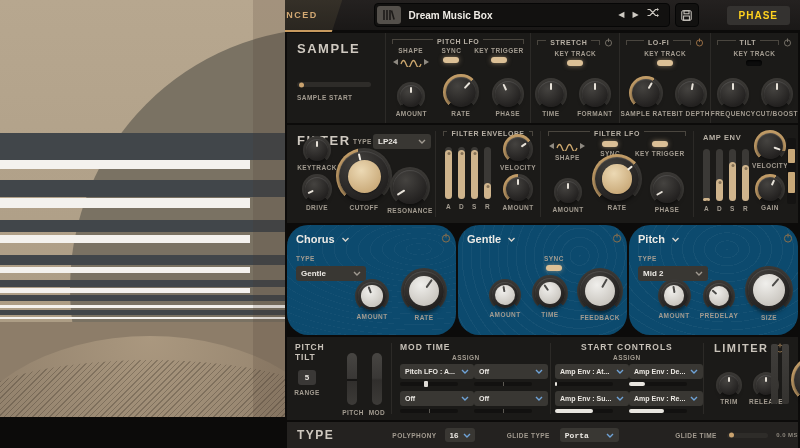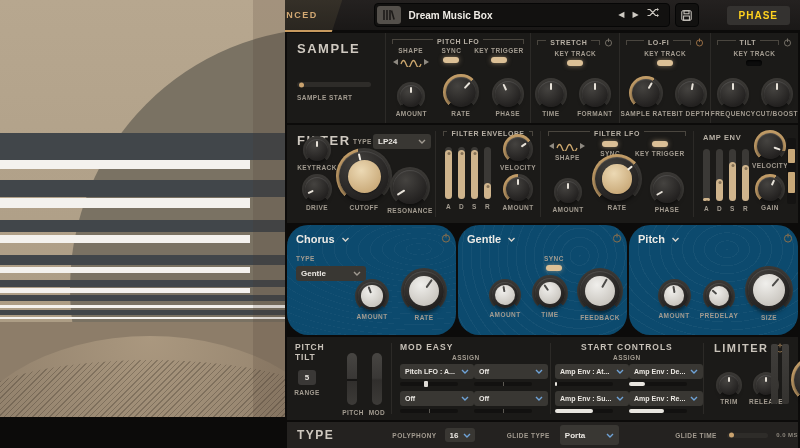--- a/index.html
+++ b/index.html
@@ -714,20 +714,29 @@
       <div class="fxhead">
         <span>Pitch</span>
         <svg class="chev" width="9" height="5" viewBox="0 0 8 5">
             <path d="M1 1l3 3 3-3" fill="none" stroke="#d8d4cd" stroke-width="1.4"></path>
           </svg>
       </div>
       <svg class="pwr" width="10" height="10" viewBox="0 0 10 10" style="top:8px;">
           <circle cx="5" cy="5.5" r="3.6" stroke="#8a6f4c" fill="none"></circle>
           <path d="M5 0.5v4" stroke="#8a6f4c"></path>
         </svg>
+      <div class="fxtype">
+        <div class="lbl" style="text-align:left;">TYPE</div>
+        <div class="dd" style="width:60px;margin-top:4px;">
+          <span>Mid 2</span>
+          <svg class="chev" width="8" height="5" viewBox="0 0 8 5">
+              <path d="M1 1l3 3 3-3" fill="none" stroke="#a09a91" stroke-width="1.4"></path>
+            </svg>
+        </div>
+      </div>
       <div class="abs kunit" style="left:26px;top:57px;width:38px;">
         <div class="knob white" style="--s:27px;--val:0deg;--rot:-10deg">
             <i class="ring"></i>
             <i class="cap">
               <i class="inner"></i>
               <i class="tw"></i>
             </i>
           </div>
         <span class="lbl klabel">AMOUNT</span>
         </div>
@@ -768,21 +777,21 @@
       <div class="abs wheel notch" style="left:6px;top:16px;"></div>
       <div class="abs lbl" style="left:-3px;top:72px;width:30px;">PITCH</div>
     </div>
     <div class="bp" style="width:26px;">
       <div class="abs wheel" style="left:7px;top:16px;"></div>
       <div class="abs lbl" style="left:-1px;top:72px;width:26px;">MOD</div>
     </div>
     <i class="vdiv" style="margin:6px 0;"></i>
 
     <div class="bp" style="width:158px;">
-      <div class="abs btitle" style="left:8px;top:6px;letter-spacing:1px;">MOD EASY</div>
+      <div class="abs btitle" style="left:8px;top:6px;letter-spacing:1px;">MOD TIME</div>
       <div class="abs lbl" style="left:60px;top:17px;">ASSIGN</div>
       <div class="abs" style="left:8px;top:27px;">
         <div class="dd assign-dd">
             <span>Pitch LFO : A...</span>
           <svg class="chev" width="8" height="5" viewBox="0 0 8 5">
               <path d="M1 1l3 3 3-3" fill="none" stroke="#6fa3d8" stroke-width="1.4"></path>
             </svg>
           </div>
         <div class="msl">
             <i class="sq"></i>
@@ -916,21 +925,21 @@
   <div class="voice">
     <span class="ptitle">TYPE</span>
     <span class="lbl" style="margin-left:58px;">POLYPHONY</span>
     <div class="dd" style="width:30px;height:14px;margin-left:8px;">
       <span>16</span>
       <svg class="chev" width="8" height="5" viewBox="0 0 8 5">
           <path d="M1 1l3 3 3-3" fill="none" stroke="#6fa3d8" stroke-width="1.4"></path>
         </svg>
     </div>
     <span class="lbl" style="margin-left:32px;">GLIDE TYPE</span>
-    <div class="dd" style="width:74px;height:20px;margin-left:10px;">
+    <div class="dd" style="width:74px;height:14px;margin-left:10px;font-family:Liberation Mono, monospace;">
       <span>Porta</span>
       <svg class="chev" width="8" height="5" viewBox="0 0 8 5">
           <path d="M1 1l3 3 3-3" fill="none" stroke="#6fa3d8" stroke-width="1.4"></path>
         </svg>
     </div>
     <span class="lbl" style="margin-left:56px;">GLIDE TIME</span>
     <div class="hsl" style="width:62px;margin-left:10px;">
         <i class="dot"></i>
       </div>
     <span class="lbl" style="margin-left:8px;font-size:6px;color:#8f897f;">0.0 ms</span>

